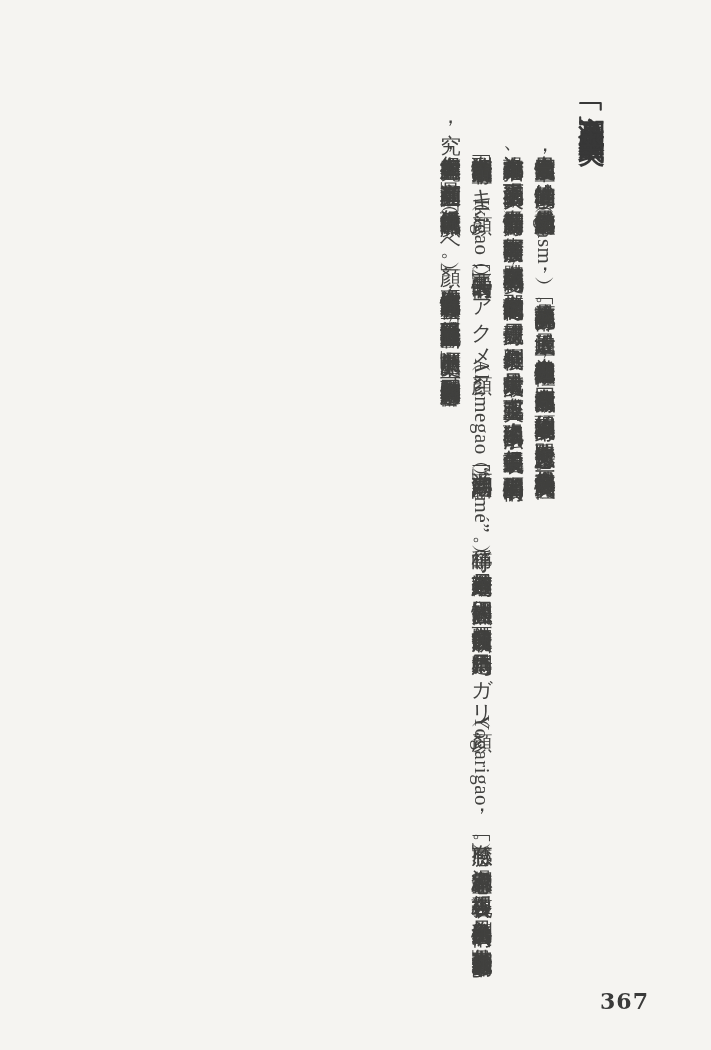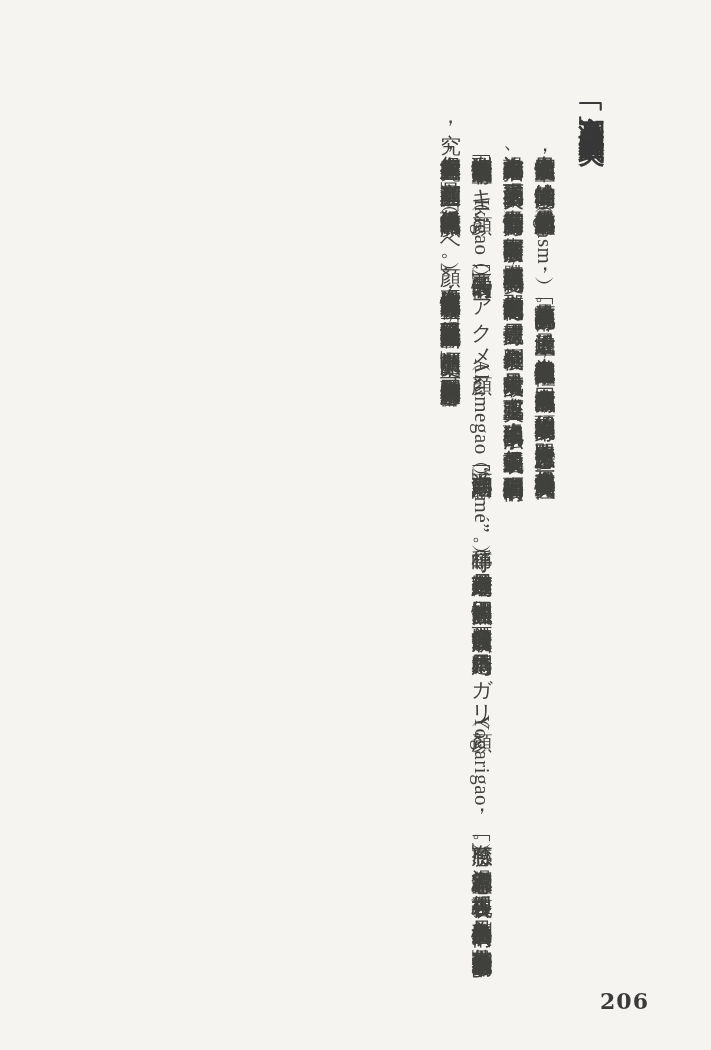--- a/index.html
+++ b/index.html
@@ -59,15 +59,15 @@
 <div class="page">
 
   <h1 class="title">「高潮」是成人漫畫的形式美</h1>
 
   <div class="body-text">
     <p>在描寫男女性愛的成人漫畫中，描繪性愛時的高潮，也就是男性的射精和女性的絕頂（orgasm），應該是故事中最為「記號化」的部分。最近的成人漫畫，由於愈來愈重視身為色情媒體的即效性，因此有逐漸省略前戲的傾向，但絕頂這達到高潮的表現本身，即使取向變得愈來愈多元，也依然保持著一種不變的形式美和同一性。</p>
     <p>許多漫畫家都在如何描繪、表現高潮上下了很多的工夫。在男性的高潮（射精）方面，靠著斷面圖等技巧的發展，在體內射精等表現上出現了猛烈的變化，那麼女性的高潮表現又是如何呢？或用身體僵硬、身軀劇烈後仰、或是大量噴射愛液、或在淫叫聲上下工夫，出現過很多不同的手法；但其中最重要的表現，當屬絕頂那瞬間的表情。</p>
     <p>女性達到高潮時的表情在成人漫畫中有「イキ顏（Ikigao）」（要「去」時的表情）、「アクメ顏（Akumegao）」（源自「高潮」的法語 “acmé”）等稱呼。另外還有雖然不到絕頂，卻因快感過於強烈，而使身體痛苦扭曲的狀況。這時則稱為「ヨガリ顏（Yogarigao，「有感」臉）」。漫畫家們費盡心思，組合各種表現，只為創造出屬於自己的表情。其實光是「高潮顏」就能進行非常多的研究，但筆者在本書想探究的，是「高潮顏」其中一個亞種，近年出現爆發式流行的「啊嘿顏（アヘ顏）」。在研究過這個表情演出普遍化的原因和歷程後，筆者發現不同於「乳首殘像」和「斷面圖」，於「啊嘿顏」的歷史中，可以同時看到作家的創意與外部影響。</p>
   </div>
 
-  <div class="page-number">206</div>
+  <div class="page-number">367</div>
 
 </div>
 
 </body></html>

